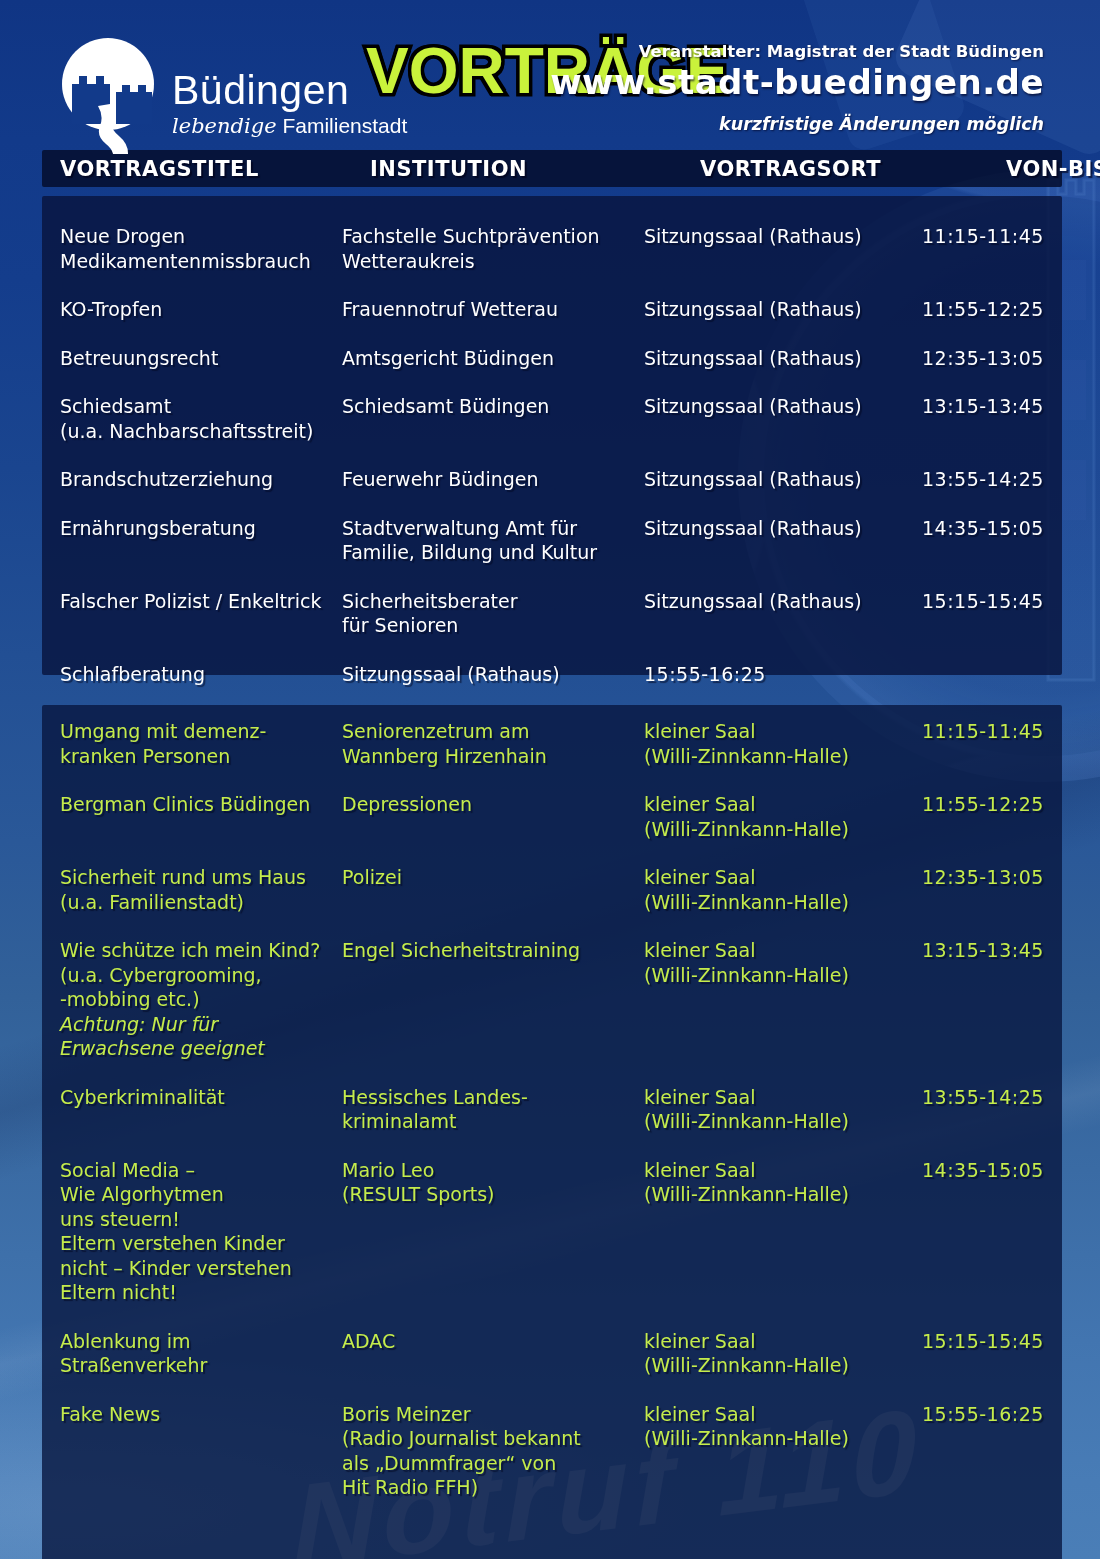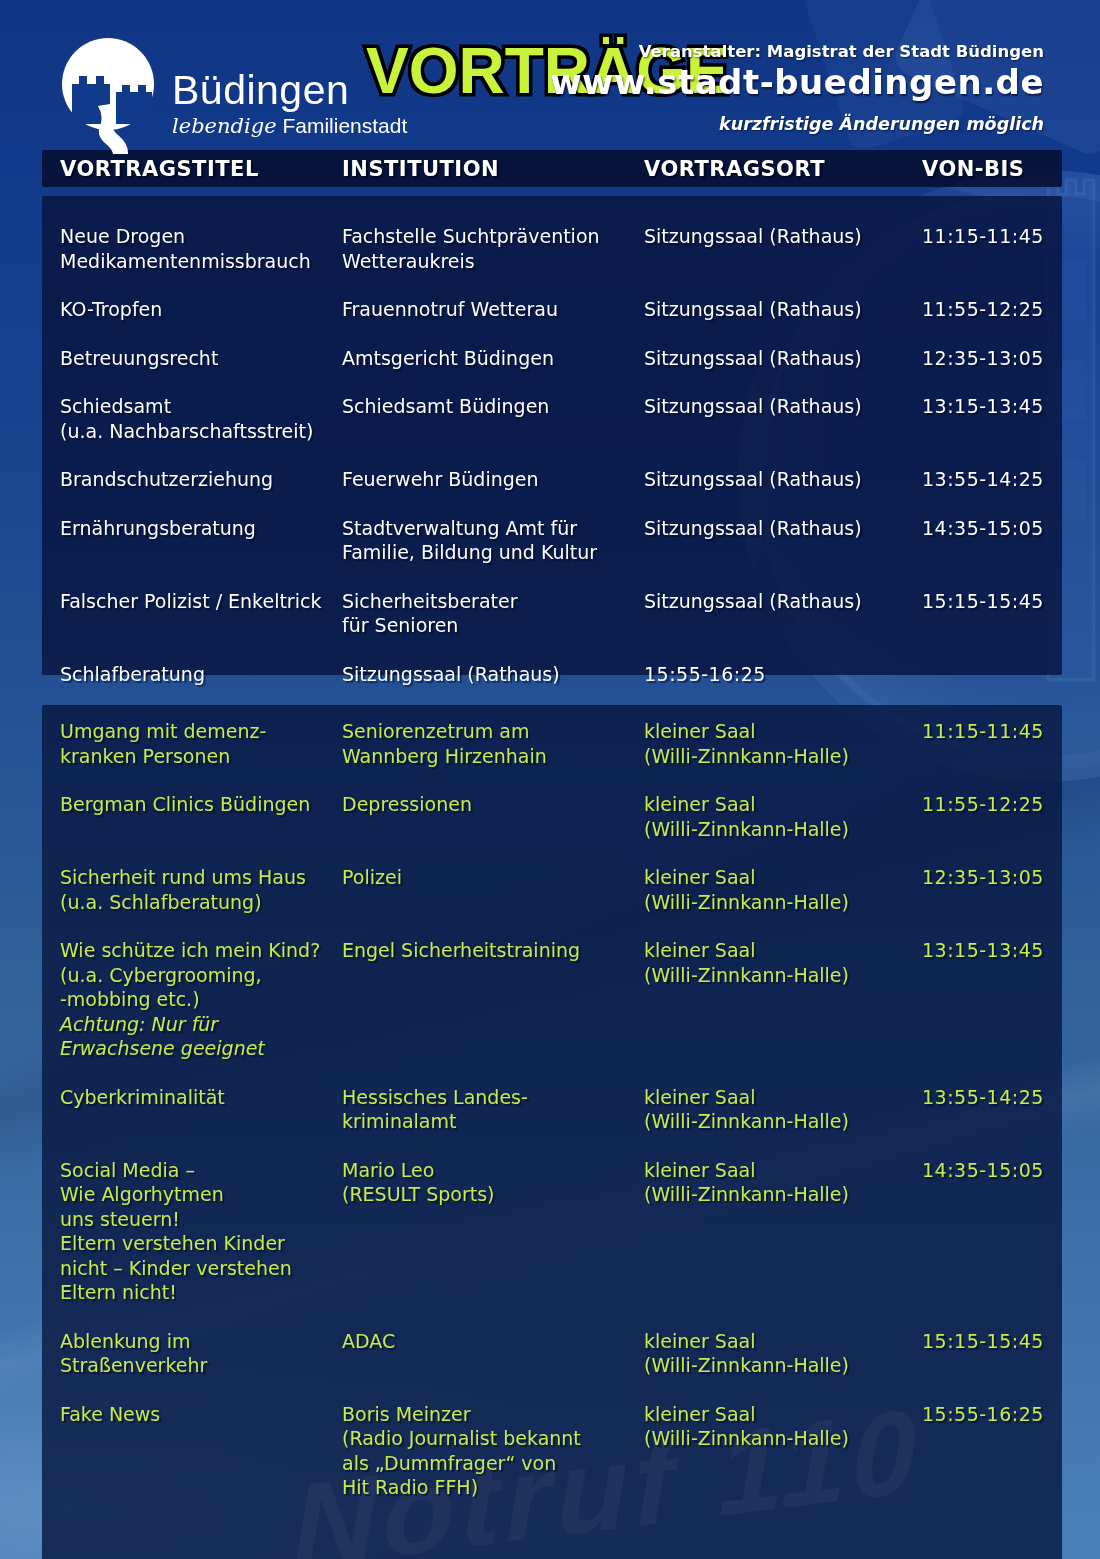--- a/index.html
+++ b/index.html
@@ -54,21 +54,21 @@
   #header-right{position:absolute;right:56px;top:42px;width:520px;text-align:right;color:#fff;z-index:2;}
   #organizer-text{font-size:16.5px;font-weight:bold;text-shadow:1px 1px 2px rgba(0,0,30,.6);}
   #website-text{font-size:34px;font-weight:bold;letter-spacing:.5px;margin-top:1px;text-shadow:1px 2px 2px rgba(0,0,30,.6);text-align:right;}
   #notice-text{font-size:17.5px;font-weight:bold;font-style:italic;margin-top:12px;text-shadow:1px 1px 2px rgba(0,0,30,.6);}
   
   .panel{position:absolute;left:42px;width:1020px;z-index:1;border-radius:2px;}
   #header-band{top:150px;height:37px;background:rgba(5,15,48,.88);}
   #panel-1{top:196px;height:479px;background:rgba(8,22,64,.84);padding-top:28px;box-sizing:border-box;}
   #panel-2{top:705px;height:880px;background:rgba(8,22,64,.80);padding-top:14px;box-sizing:border-box;}
   .grid{display:grid;grid-template-columns:282px 302px 278px auto;padding-left:18px;}
-  #header-band .grid{height:37px;align-items:center;}
+  #header-band .grid{height:37px;align-items:center;gap:28px;}
   .col-head{
     color:#fff;font-weight:bold;font-size:21px;letter-spacing:.5px;
     text-shadow:2px 2px 1px rgba(0,0,25,.65);white-space:nowrap;
   }
   .row{margin-bottom:24px;}
   .cell{font-size:19px;line-height:24.5px;text-shadow:2px 2px 1px rgba(0,5,30,.55);}
   .cell .line{display:block;white-space:nowrap;}
   .cell .line.it{font-style:italic;}
   .c-time{letter-spacing:.5px;}
 </style>
@@ -274,21 +274,21 @@
           <span class="line">(Willi-Zinnkann-Halle)</span>
         </div>
       <div class="cell c-time">
           <span class="line">11:55-12:25</span>
         </div>
     </div>
 
     <div class="row grid">
       <div class="cell c-title">
           <span class="line">Sicherheit rund ums Haus</span>
-          <span class="line">(u.a. Schlafberatung)</span>
+          <span class="line">(u.a. Familienstadt)</span>
         </div>
       <div class="cell c-inst">
           <span class="line">Polizei</span>
         </div>
       <div class="cell c-venue">
           <span class="line">kleiner Saal</span>
           <span class="line">(Willi-Zinnkann-Halle)</span>
         </div>
       <div class="cell c-time">
           <span class="line">12:35-13:05</span>

